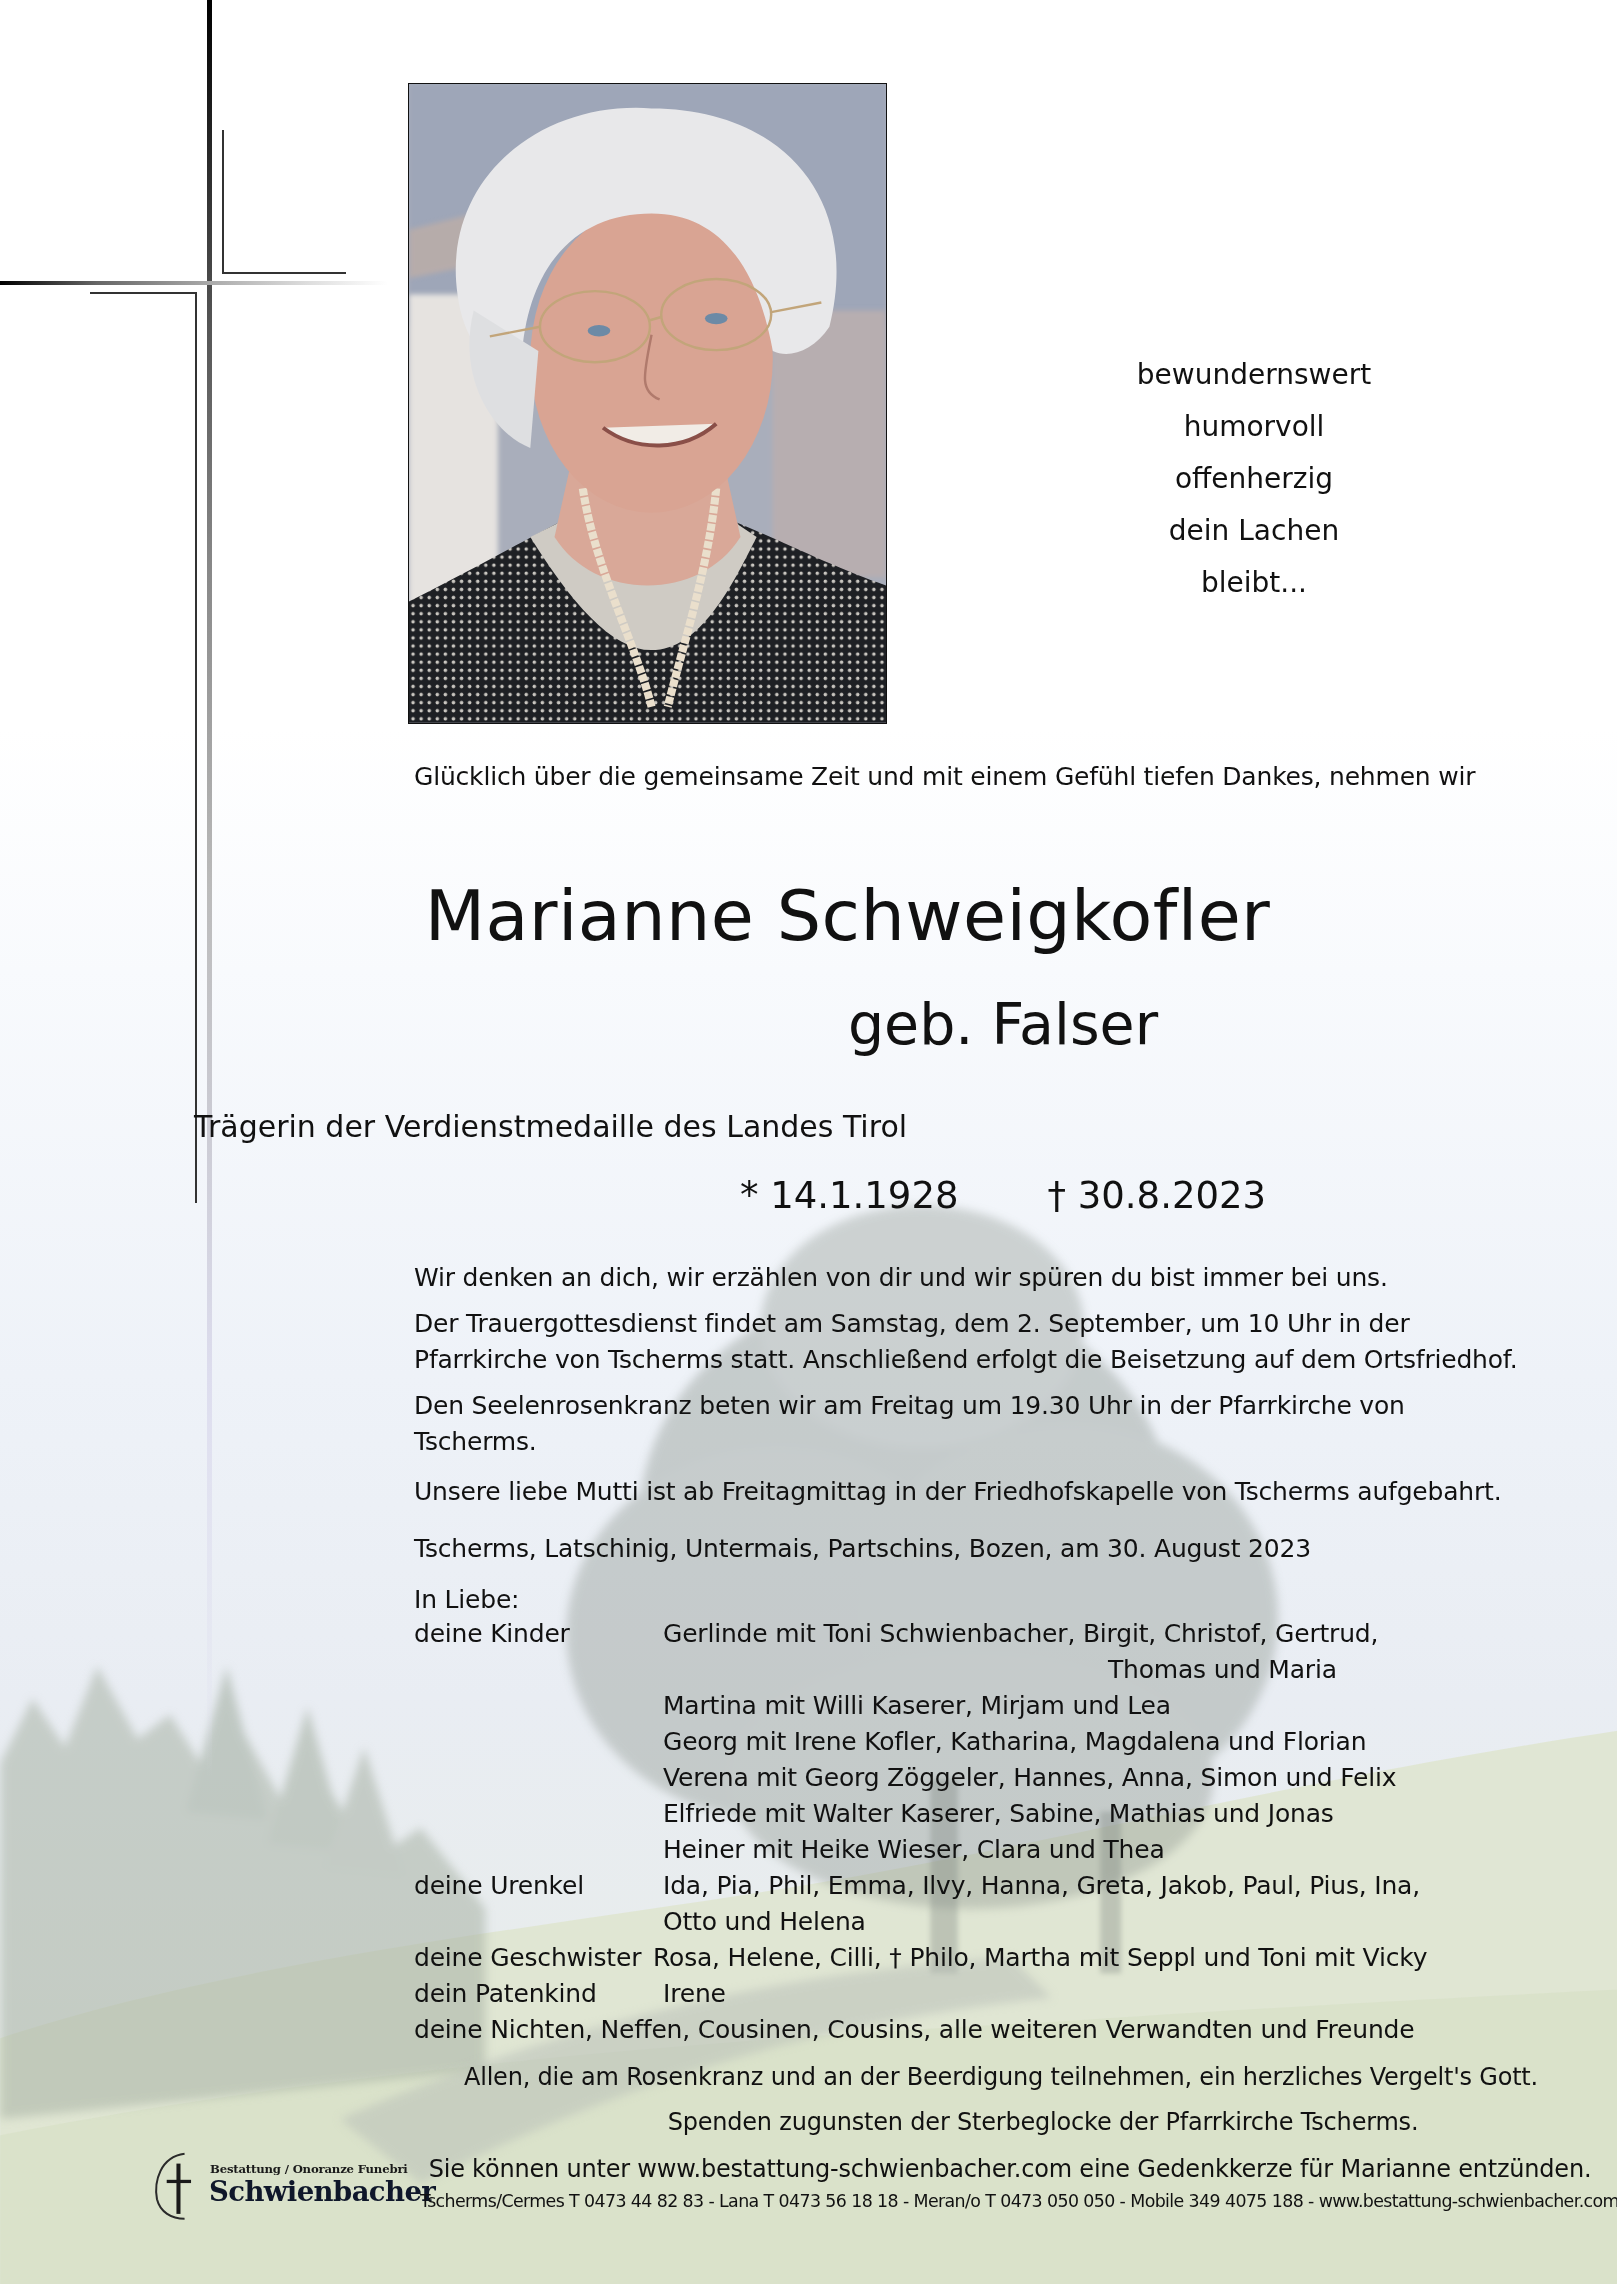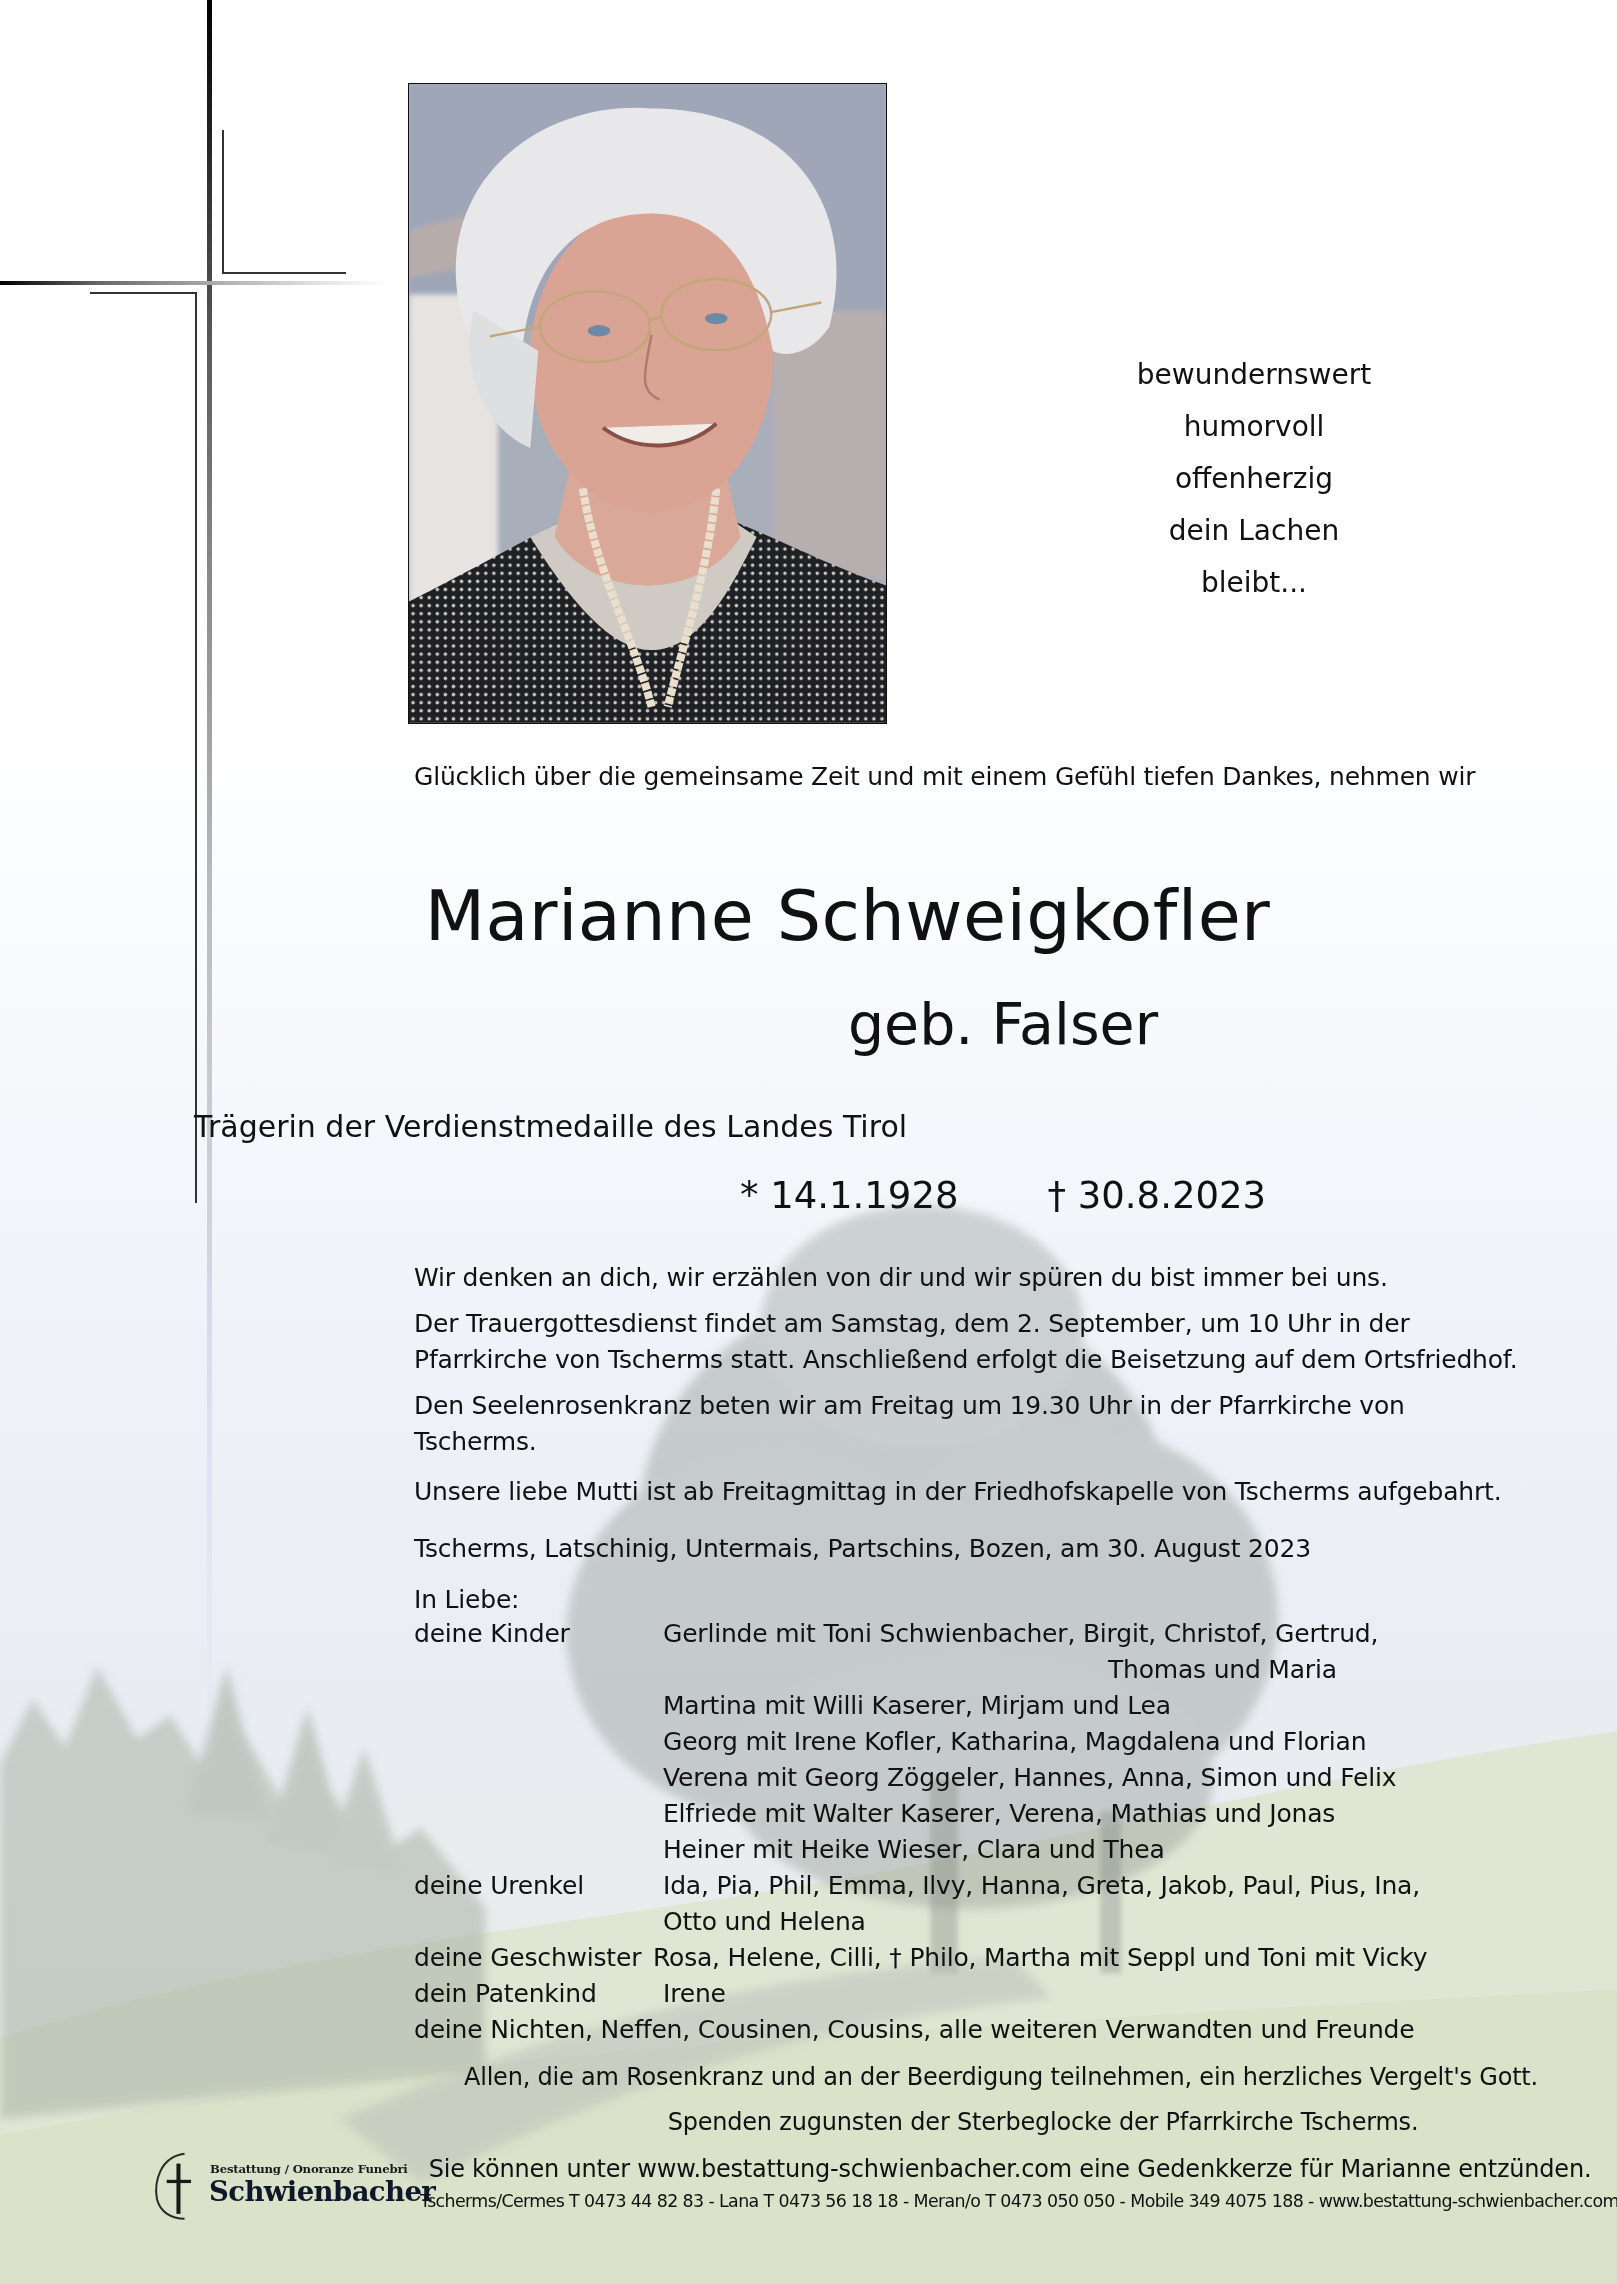--- a/index.html
+++ b/index.html
@@ -240,21 +240,21 @@
   <div class="fam-row">
     <span class="fam-val">Martina mit Willi Kaserer, Mirjam und Lea</span>
   </div>
   <div class="fam-row">
     <span class="fam-val">Georg mit Irene Kofler, Katharina, Magdalena und Florian</span>
   </div>
   <div class="fam-row">
     <span class="fam-val">Verena mit Georg Zöggeler, Hannes, Anna, Simon und Felix</span>
   </div>
   <div class="fam-row">
-    <span class="fam-val">Elfriede mit Walter Kaserer, Verena, Mathias und Jonas</span>
+    <span class="fam-val">Elfriede mit Walter Kaserer, Sabine, Mathias und Jonas</span>
   </div>
   <div class="fam-row">
     <span class="fam-val">Heiner mit Heike Wieser, Clara und Thea</span>
   </div>
   <div class="fam-row">
     <span class="fam-label">deine Urenkel</span>
     <span class="fam-val">Ida, Pia, Phil, Emma, Ilvy, Hanna, Greta, Jakob, Paul, Pius, Ina,</span>
   </div>
   <div class="fam-row">
     <span class="fam-val">Otto und Helena</span>

